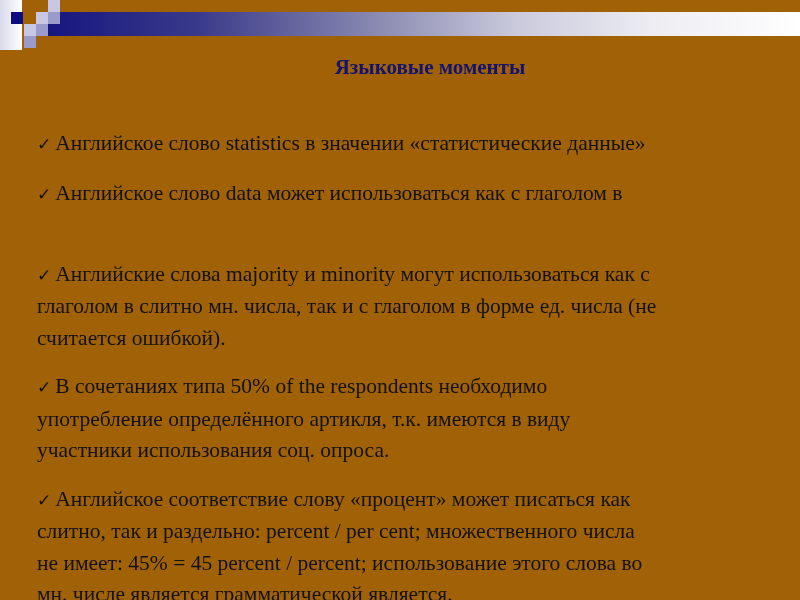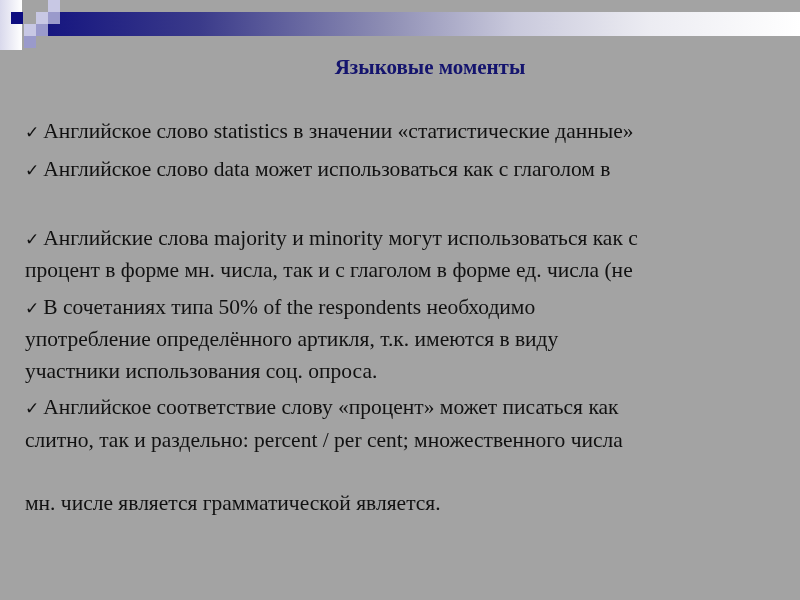--- a/index.html
+++ b/index.html
@@ -7,21 +7,21 @@
       padding: 0;
       width: 800px;
       height: 600px;
       background: #ffffff;
       overflow: hidden;
     }
     .slide {
       position: relative;
       width: 800px;
       height: 600px;
-      background: #a3a3a3;
+      background: #a16207;
     }
     .left-fade {
       position: absolute;
       left: 0; top: 0;
       width: 22px; height: 50px;
       background: linear-gradient(to right, #d9d9ec 0%, #ffffff 100%);
     }
     .sq {
       position: absolute;
       width: 12px; height: 12px;
@@ -50,21 +50,21 @@
     .content {
       position: absolute;
       left: 20px;
       top: 111px;
       width: 775px;
       font-family: "Liberation Serif", serif;
       font-size: 21.5px;
       line-height: 31.5px;
       color: #111111;
     }
-    .item { margin: 5px; }
+    .item { margin: 17px; }
     .check {
       font-family: "DejaVu Sans", sans-serif;
       font-size: 17px;
       margin-right: 4px;
     }
   </style>
 </head>
 <body>
 
 <div class="slide">
@@ -84,27 +84,28 @@
   <div class="content">
     <div class="item">
       <span class="check">✓</span><span>Английское слово statistics в значении «статистические данные»</span><br>
     </div>
     <div class="item">
       <span class="check">✓</span><span>Английское слово data может использоваться как с глаголом в</span><br>
       <br>
     </div>
     <div class="item">
       <span class="check">✓</span><span>Английские слова majority и minority могут использоваться как с</span><br>
-      <span>процент в форме мн. числа, так и с глаголом в форме ед. числа (не</span><br>
+      <span>глаголом в слитно мн. числа, так и с глаголом в форме ед. числа (не</span><br>
+      <span>считается ошибкой).</span>
     </div>
     <div class="item">
       <span class="check">✓</span><span>В сочетаниях типа 50% of the respondents необходимо</span><br>
       <span>употребление определённого артикля, т.к. имеются в виду</span><br>
       <span>участники использования соц. опроса.</span>
     </div>
     <div class="item">
       <span class="check">✓</span><span>Английское соответствие слову «процент» может писаться как</span><br>
       <span>слитно, так и раздельно: percent / per cent; множественного числа</span><br>
-      <br>
+      <span>не имеет: 45% = 45 percent / percent; использование этого слова во</span><br>
       <span>мн. числе является грамматической является.</span>
     </div>
   </div>
 </div>
 
 </body></html>

